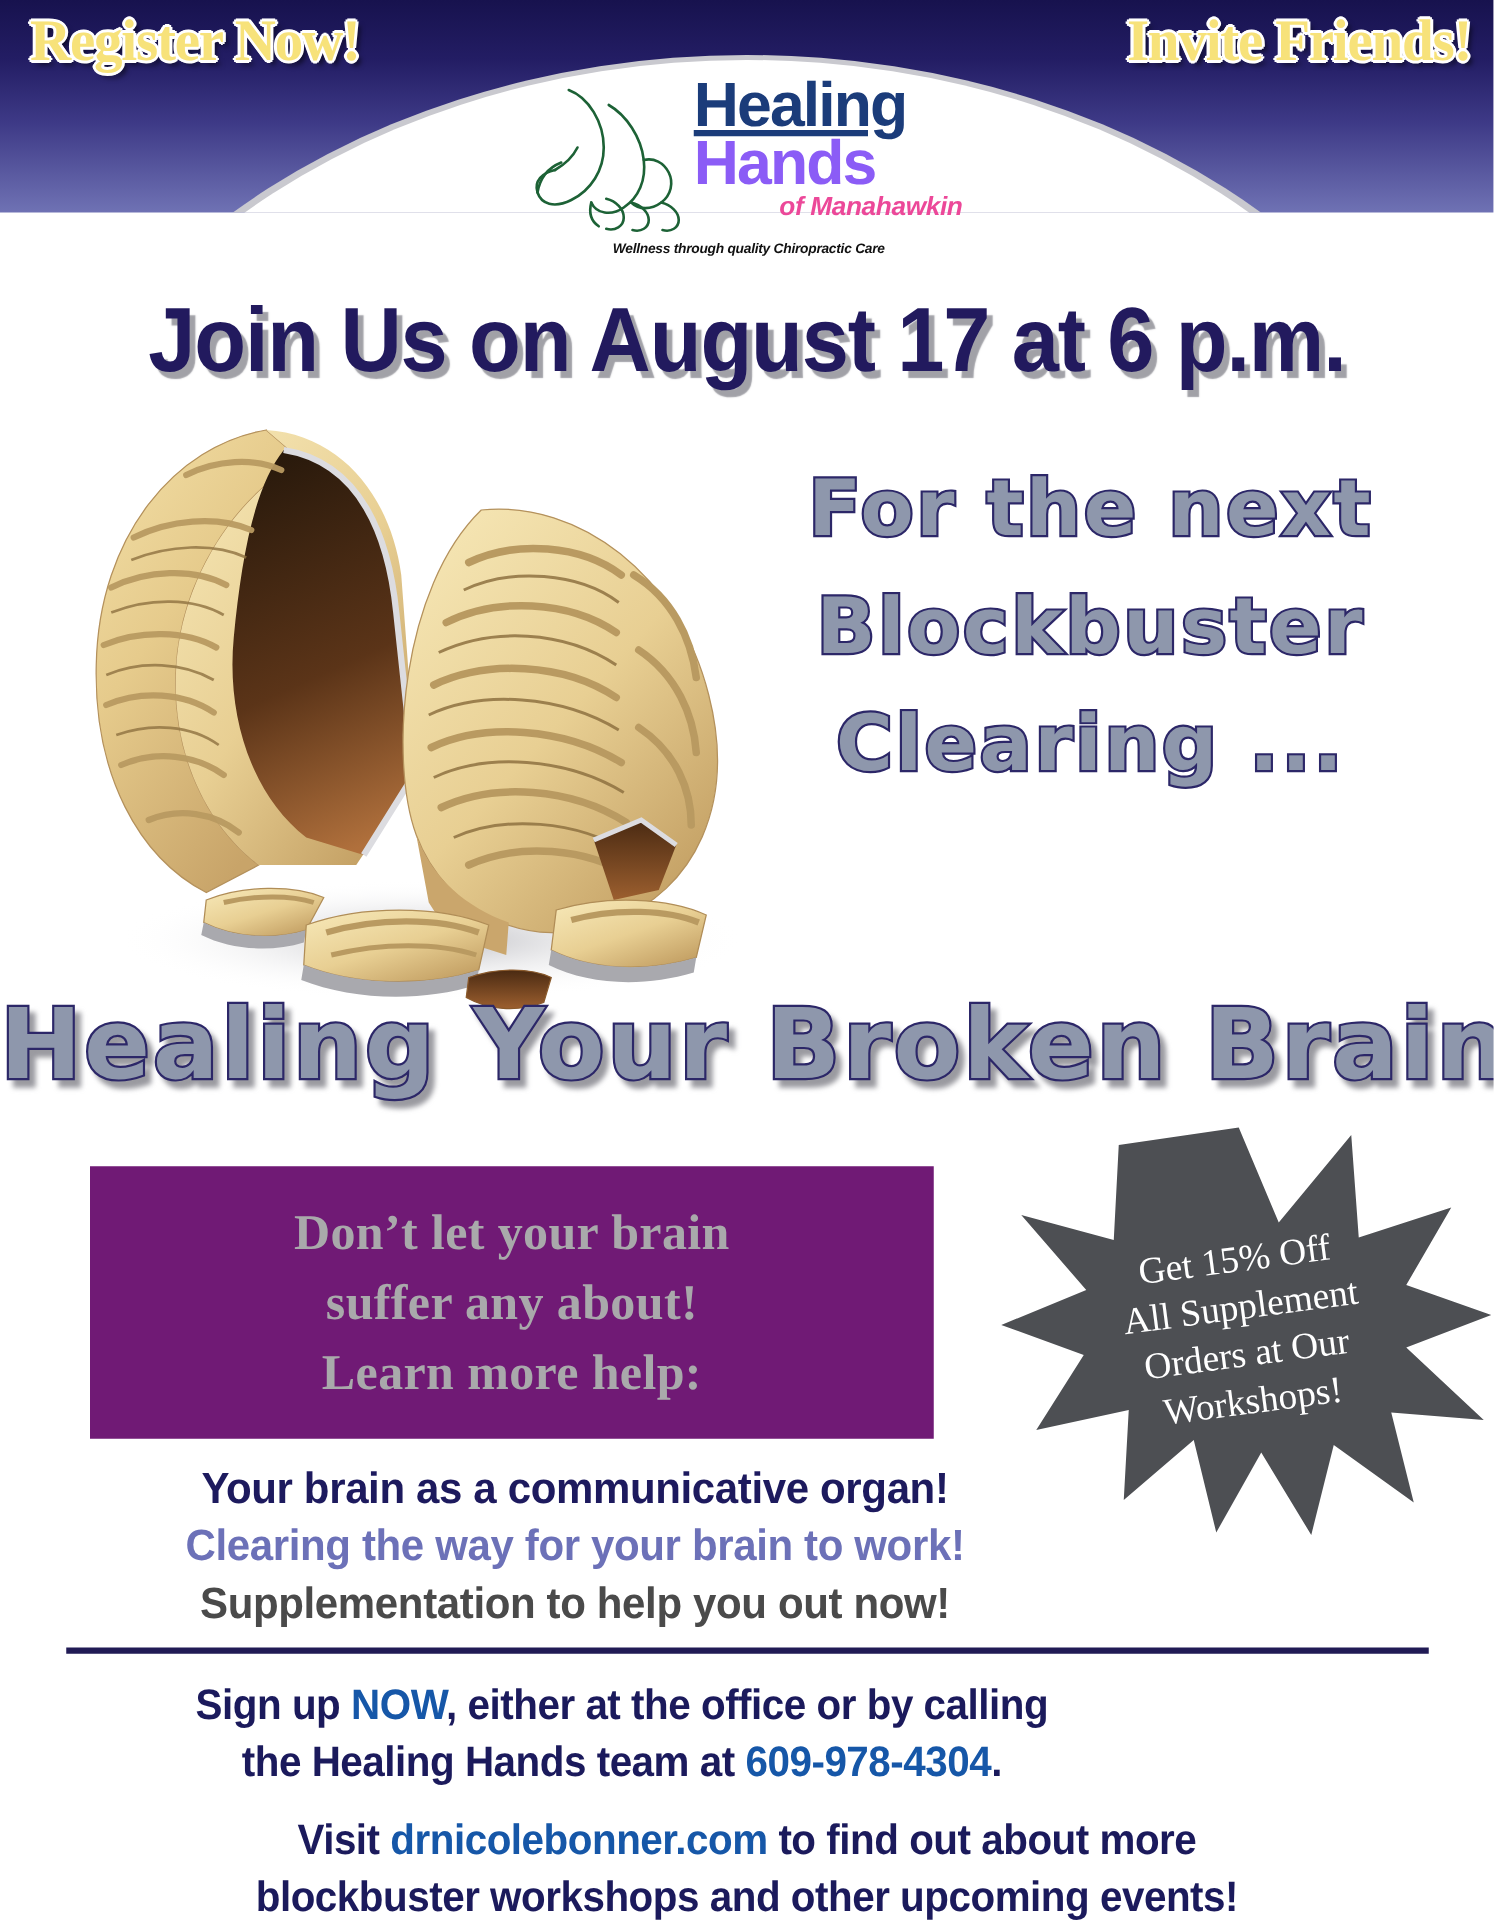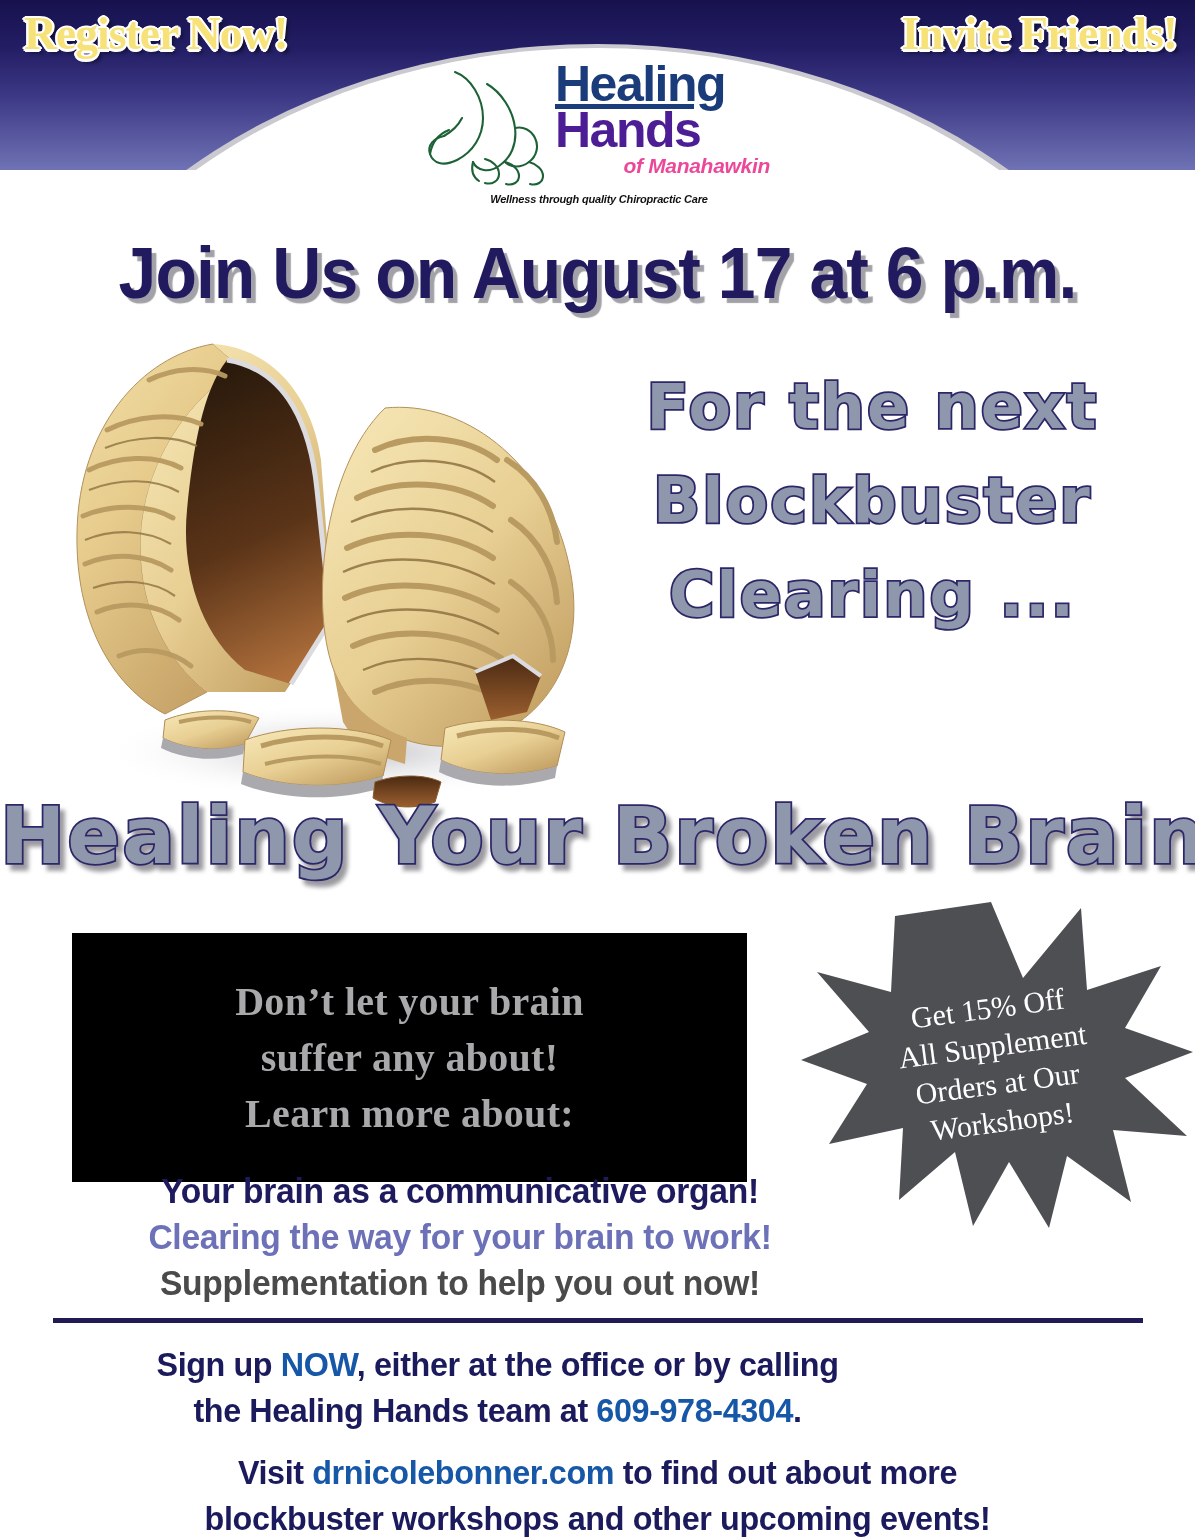--- a/index.html
+++ b/index.html
@@ -55,21 +55,21 @@
   }
   .logo-hands{position:absolute;left:0px;top:2px;width:130px;height:125px;}
   .logo-words{position:absolute;left:130px;top:0px;width:215px;}
   .logo-healing{
     font-family:"Liberation Sans",sans-serif;font-weight:bold;
     font-size:50px;line-height:44px;color:#1b3c7a;letter-spacing:-1.5px;
     margin:0;padding:0;text-decoration:underline;
   }
   .logo-hands-word{
     font-family:"Liberation Sans",sans-serif;font-weight:bold;
-    font-size:50px;line-height:48px;color:#4c1d95;letter-spacing:-1.5px;
+    font-size:50px;line-height:48px;color:#8b5cf6;letter-spacing:-1.5px;
     margin:0;padding:0;
   }
   .logo-of{
     font-family:"Liberation Sans",sans-serif;font-weight:bold;font-style:italic;
     font-size:21px;line-height:24px;color:#ec4899;letter-spacing:-.3px;
     margin:0;padding:0;text-align:right;
   }
   .logo-tagline{
     position:absolute;left:-1px;top:131px;width:350px;text-align:center;
     font-family:"Liberation Sans",sans-serif;font-weight:bold;font-style:italic;
@@ -104,22 +104,22 @@
   .next-block div{font-size:62px;line-height:94px;}
 
   .broken-title{
     position:absolute;left:0;top:788px;width:993px;text-align:center;
     font-size:78px;line-height:96px;letter-spacing:2px;
     filter:drop-shadow(5px 6px 2px rgba(120,120,128,.75));
   }
 
   
   .navy-box{
-    position:absolute;left:72px;top:933px;width:675px;height:249px;
-    background:#000000;
+    position:absolute;left:72px;top:933px;width:675px;height:218px;
+    background:#701a75;
     box-sizing:border-box;
     display:flex;flex-direction:column;align-items:center;justify-content:center;
   }
   .navy-box div{
     font-family:"Liberation Serif",serif;font-weight:bold;
     font-size:40px;line-height:56px;color:#a9a9ab;letter-spacing:.3px;
     white-space:nowrap;
   }
 
   
@@ -320,21 +320,21 @@
     <div class="bubble">For the next</div>
     <div class="bubble">Blockbuster</div>
     <div class="bubble">Clearing ...</div>
   </div>
 
   <div class="broken-title bubble">Healing Your Broken Brain</div>
 
   <div class="navy-box">
     <div>Don’t let your brain</div>
     <div>suffer any about!</div>
-    <div>Learn more about:</div>
+    <div>Learn more help:</div>
   </div>
 
   <div class="burst">
     <svg width="400" height="330" viewBox="0 0 400 330" xmlns="http://www.w3.org/2000/svg">
       <polygon fill="#4d4f53" points="196,2 228,78 286,8 292,90 366,66 330,128 398,152 330,178 392,236 318,230 336,302 272,256 254,328 214,262 178,326 160,252 104,300 108,228 34,244 72,184 6,160 74,132 22,72 96,92 100,16"></polygon>
     </svg>
     <div class="burst-text">
       <div>Get 15% Off</div>
       <div>All Supplement</div>
       <div>Orders at Our</div>

